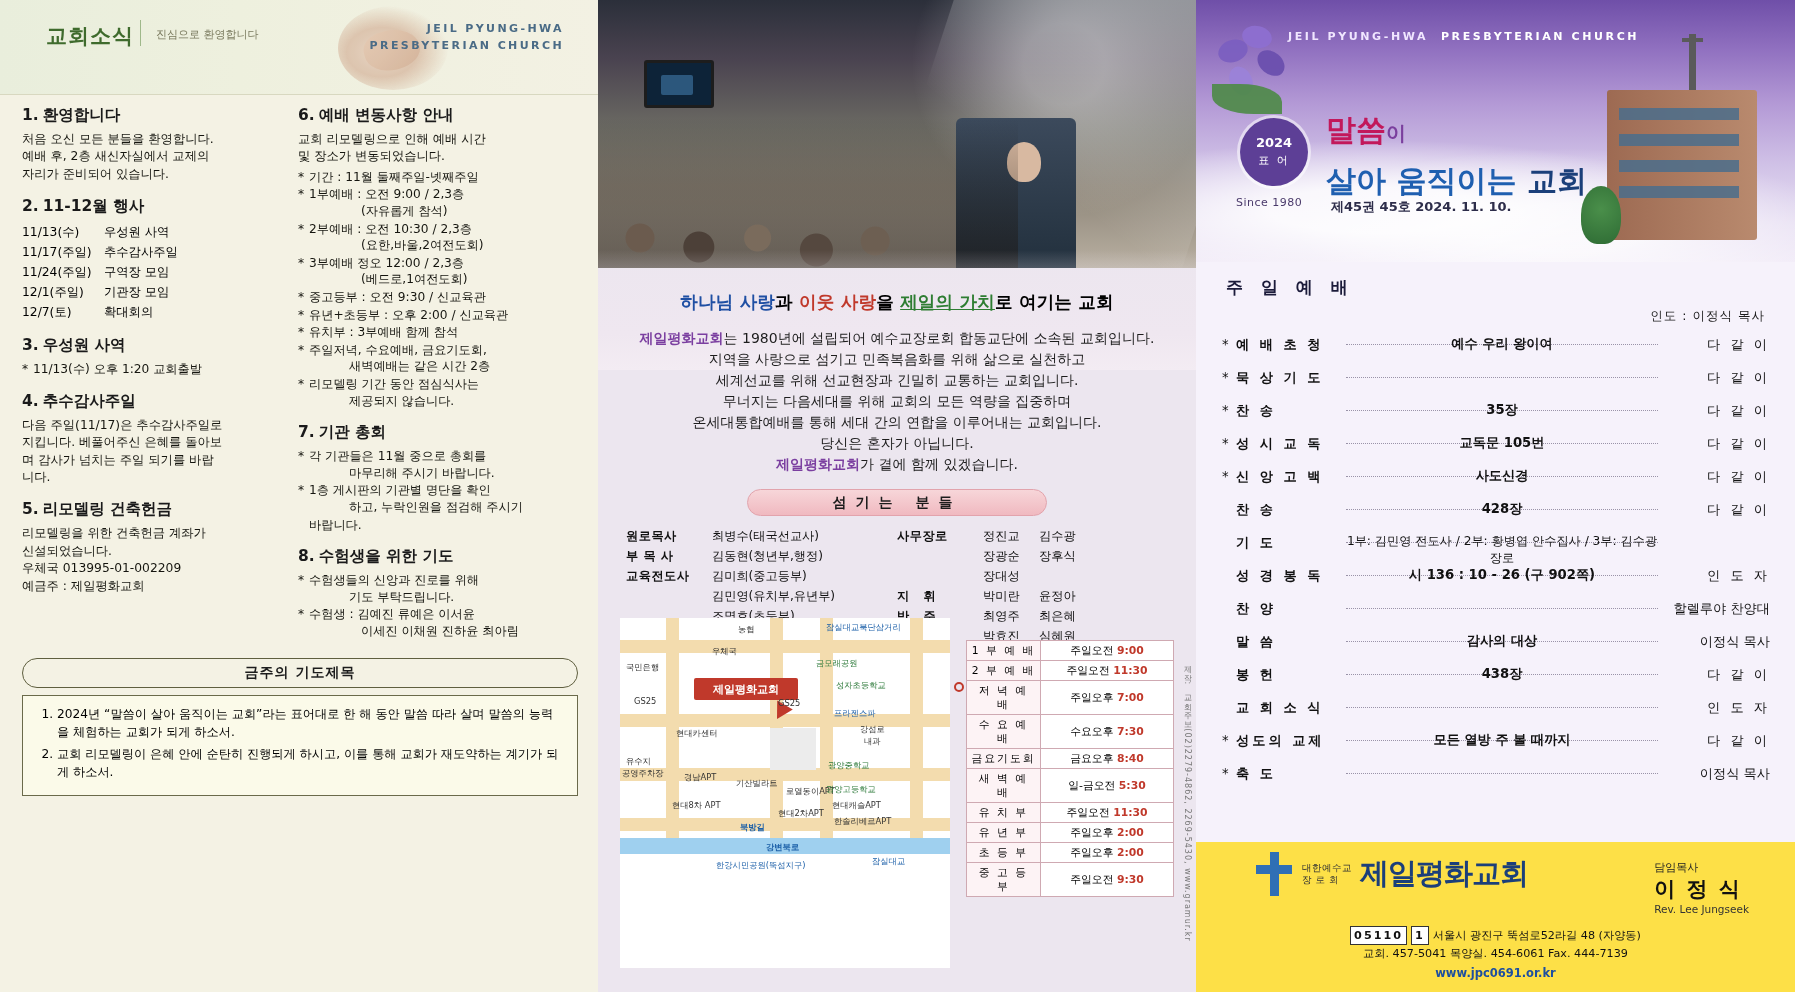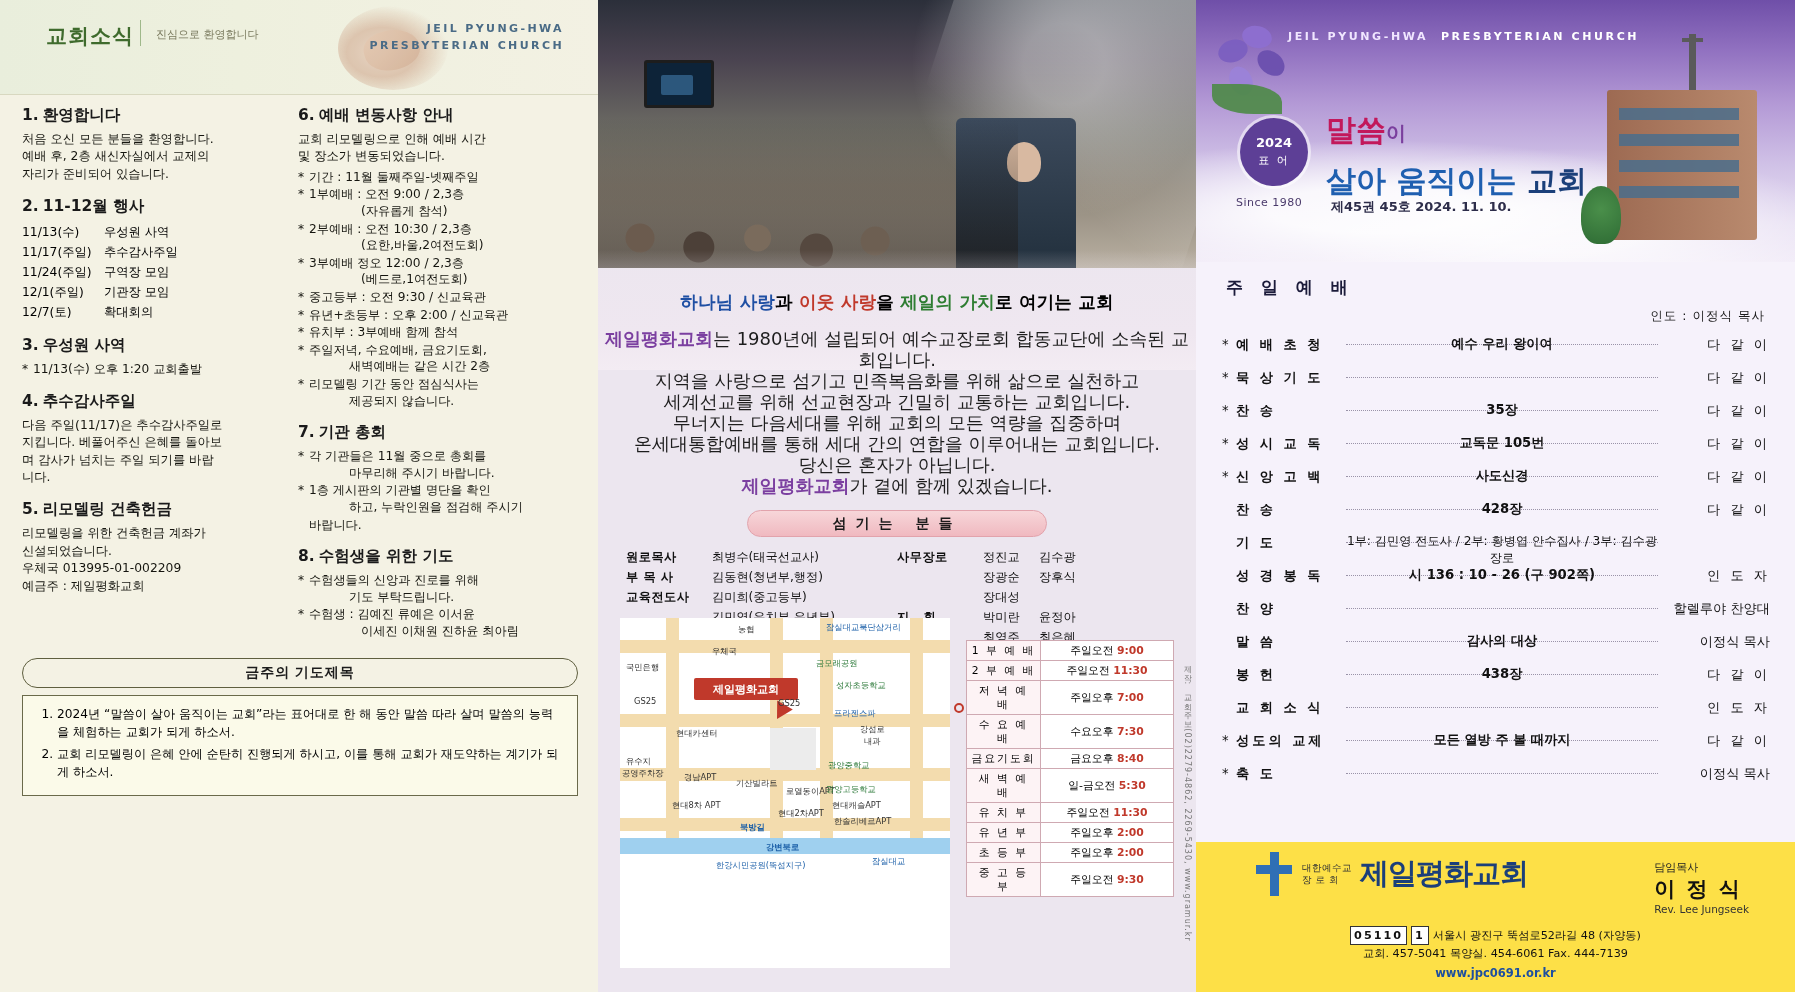--- a/index.html
+++ b/index.html
@@ -65,21 +65,21 @@
   .bullets li { position:relative; padding-left:11px; margin-bottom:1px; font-size:12.2px; line-height:16.6px; }
   .bullets li .mk { position:absolute; left:0; top:0; }
   .indent { display:block; padding-left:52px; }
   .indent2 { display:block; padding-left:40px; }
 
   .prayer-title {
     margin:6px 20px 0 22px;
     height:30px; border:1px solid #5f5f3f; border-radius:16px;
     background:#f4f2e4;
     display:flex; align-items:center; justify-content:center;
-    font-size:14px; font-weight:bold; color:#1c1c1c; letter-spacing:1px;font-family:Liberation Serif, serif;
+    font-size:14px; font-weight:bold; color:#1c1c1c; letter-spacing:1px;
   }
   .prayer-box {
     margin:7px 20px 0 22px;
     border:1px solid #6a6a4a; background:#fbfae9;
     padding:9px 12px 10px 12px;
   }
   .prayer-box ol { margin:0; padding-left:22px; }
   .prayer-box li { font-size:12.2px; line-height:18px; margin-bottom:4px; }
 
   
@@ -124,22 +124,22 @@
     position:absolute; left:0; top:250px; width:598px; height:120px;
     background:linear-gradient(to bottom, rgba(236,230,239,0) 0%, #efe7f0 70%, #f3ecf3 100%);
   }
   .mid-body { position:absolute; left:0; top:300px; width:598px; }
   .verse {
     text-align:center; font-size:17.5px; font-weight:bold;
     letter-spacing:.2px; margin-top:-10px;
   }
   .verse .b { color:#1f4fa3; }
   .verse .r { color:#c0392b; }
-  .verse .g { color:#2e7d32; }
-  .intro { text-align:center; margin-top:14px; font-size:18px; line-height:21px; color:#1d1d1d; }
+  .verse .g { color:#2e7d32;text-decoration:underline; }
+  .intro { text-align:center; margin-top:14px; font-size:14px; line-height:21px; color:#1d1d1d; }
   .intro .hl { color:#7b3fa0; font-weight:bold; }
 
   .serv-title {
     margin:14px auto 0 auto; width:300px; height:27px;
     background:linear-gradient(to bottom,#f7d6d9,#f0b9c0);
     border-radius:14px; display:flex; align-items:center; justify-content:center;
     font-size:14px; font-weight:bold; color:#1b1b1b; letter-spacing:9px;
     border:1px solid #e2a3ac;
   }
   .serv-grid { display:flex; margin-top:10px; padding:0 28px; font-size:12.2px; }

